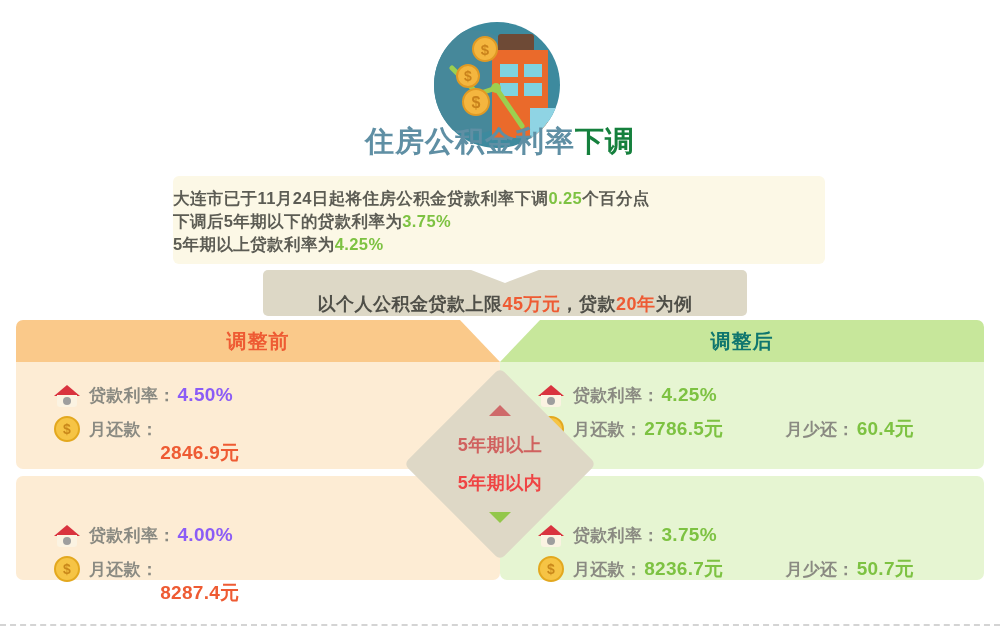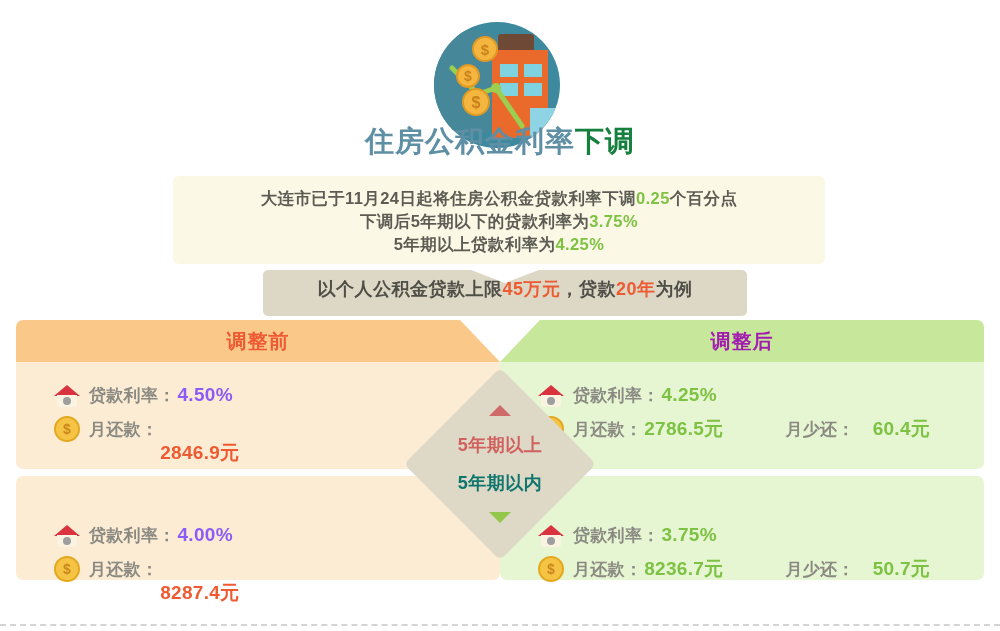--- a/index.html
+++ b/index.html
@@ -59,34 +59,34 @@
   }
   .title-line { font-size: 29px; font-weight: bold; letter-spacing: 1px; }
   .t-blue { color: #5f8fa4; }
   .t-green { color: #15803d; }
   .t-orange { color: #f4a72c; }
 
   
   .desc-box {
     position: absolute; left: 173px; top: 176px; width: 652px; height: 88px;
     background: #fcf8e6; border-radius: 6px;
-    padding-top: 11px; text-align: center;
+    padding-top: 11px; text-align: left;
   }
   .desc-line {
     font-size: 16.5px; color: #5c5c54; line-height: 23px; font-weight: bold;
     letter-spacing: .4px;
   }
   .d-green { color: #7dc242; }
 
   
   .example-banner {
     position: absolute; left: 263px; top: 270px; width: 484px; height: 46px;
     background: #ddd8c6; border-radius: 5px;
     clip-path: polygon(0 0, 43% 0, 50% 13px, 57% 0, 100% 0, 100% 100%, 0 100%);
-    display: flex; align-items: flex-start; justify-content: center;
+    display: flex; align-items: flex-end; justify-content: center;
   }
   .example-text {
     font-size: 18px; font-weight: bold; color: #4f4f48; letter-spacing: .5px;
     padding-top: 7px;
   }
   .e-red { color: #ee5b33; }
 
   
   .panel { position: absolute; top: 320px; width: 484px; }
   .panel-left { left: 16px; }
@@ -100,21 +100,21 @@
     background: #fac98a; color: #ee5b33;
     border-radius: 7px 0 0 0;
     clip-path: polygon(0 0, 100% 0, 100% 42px, 0 42px);
   }
   .hdr-left .notch-cut {
     position: absolute; right: 0; top: 0;
     border-left: 40px solid transparent;
     border-top: 42px solid #ffffff;
   }
   .hdr-right {
-    background: #c7e79b; color: #a21caf;
+    background: #c7e79b; color: #0f766e;
     border-radius: 0 7px 0 0;
   }
   .hdr-right .notch-cut {
     position: absolute; left: 0; top: 0;
     border-right: 40px solid transparent;
     border-top: 42px solid #ffffff;
   }
   .panel-header { position: relative; overflow: hidden; }
 
   .card {
@@ -152,21 +152,21 @@
     border-radius: 50%; background: #f6c445; border: 2px solid #e3a81f;
     color: #c9871a; font-size: 14px; font-weight: bold;
     text-align: center; line-height: 22px;
   }
 
   .label { font-size: 17px; font-weight: bold; color: #8a8a82; letter-spacing: .3px; }
   .value { font-size: 19px; font-weight: bold; letter-spacing: .3px; margin-left: 2px; }
   .v-orange { color: #8b5cf6; }
   .v-red { color: #ee5b33; margin-top: 48px; }
   .v-green { color: #7dc242; }
-  .save-group { margin-left: 62px; display: flex; align-items: center; gap: 16px; }
+  .save-group { margin-left: 62px; display: flex; align-items: center; }
 
   
   .diamond {
     position: absolute; left: 432px; top: 396px;
     width: 136px; height: 136px;
     background: #ded8c6;
     transform: rotate(45deg);
     border-radius: 6px;
   }
   .diamond-content {
@@ -181,21 +181,21 @@
     width: 0; height: 0; border-left: 11px solid transparent;
     border-right: 11px solid transparent; border-bottom: 11px solid #cf6a6a;
     margin-bottom: 5px;
   }
   .tri-dn {
     width: 0; height: 0; border-left: 11px solid transparent;
     border-right: 11px solid transparent; border-top: 11px solid #93c74b;
     margin-top: 5px;
   }
   .dia-upper { font-size: 18px; font-weight: bold; color: #d0615f; letter-spacing: .5px; }
-  .dia-lower { font-size: 18px; font-weight: bold; color: #0f766e; letter-spacing: .5px; margin-top: 2px; text-align: right; }
+  .dia-lower { font-size: 18px; font-weight: bold; color: #ef4444; letter-spacing: .5px; margin-top: 2px; text-align: right; }
 
   
   .footer-rule {
     position: absolute; left: 0; top: 624px; width: 1000px;
     border-top: 2px dashed #d4d4d4;
   }
 </style>
 </head>
 <body>
 

